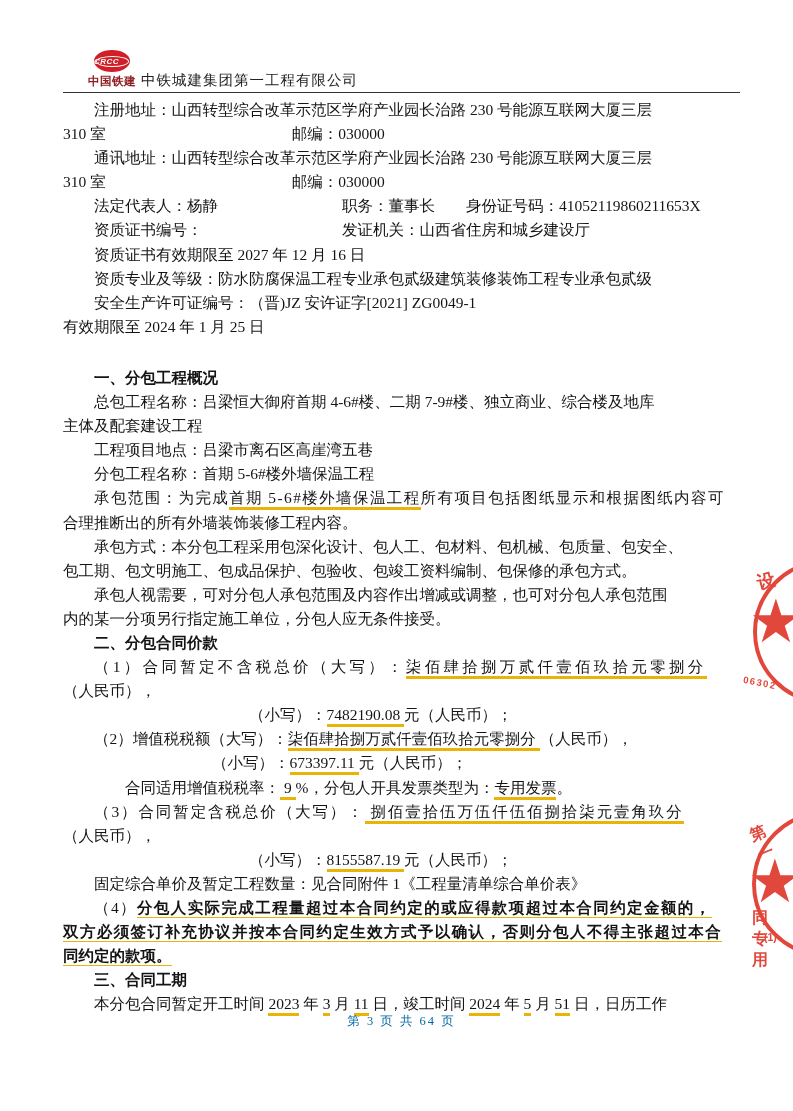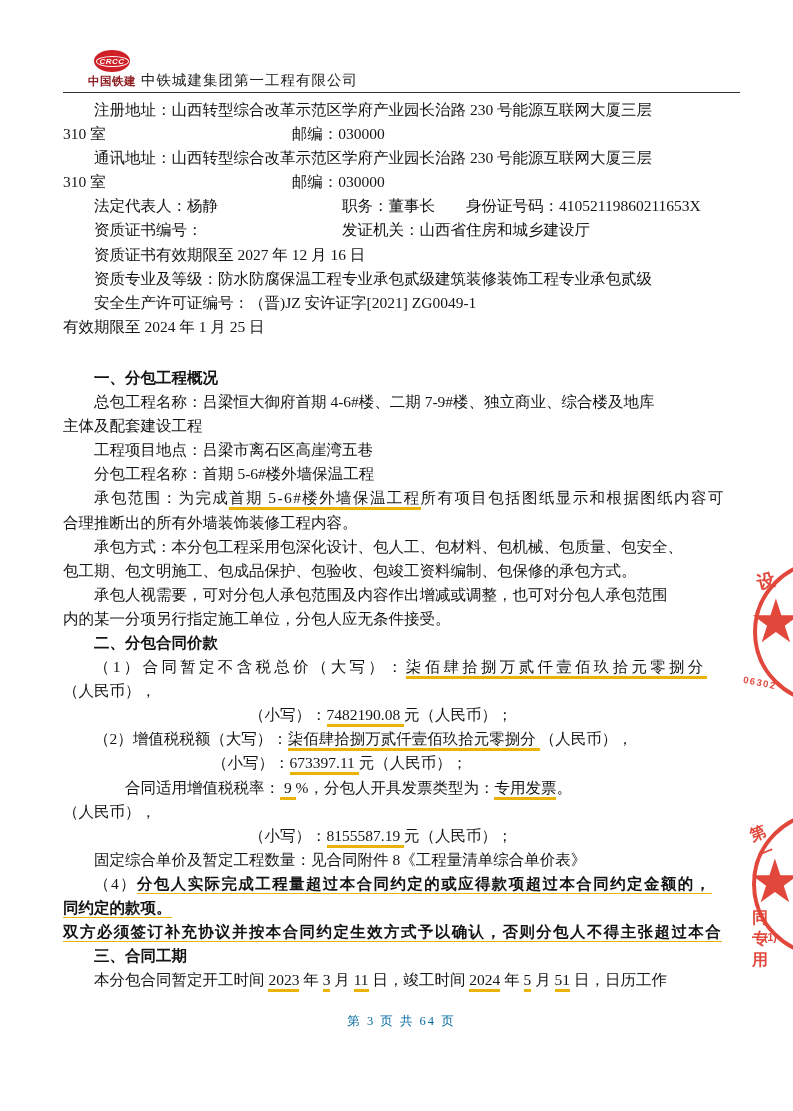--- a/index.html
+++ b/index.html
@@ -10,21 +10,21 @@
     background:#ffffff;
     overflow:hidden;
     font-family:"Liberation Serif","DejaVu Serif",serif;
     color:#141414;
   }
   
   .logo-block{position:absolute;left:83px;top:50px;width:58px;text-align:center;}
   .logo-emblem{
     position:relative;margin:0 auto;width:36px;height:22px;
     background:#cf2027;border-radius:50%;
-    display:flex;align-items:center;justify-content:center;
+    display:flex;align-items:center;
   }
   .logo-emblem::before{
     content:"";position:absolute;left:2px;top:6px;width:31px;height:9px;
     border:1px solid #ffffff;border-radius:50%;
   }
   .logo-acronym{
     position:relative;color:#ffffff;font-size:8px;font-weight:bold;
     font-style:italic;font-family:"Liberation Sans","DejaVu Sans",sans-serif;letter-spacing:.5px;
   }
   .logo-brand{
@@ -109,26 +109,27 @@
       <div class="line "><span>包工期、包文明施工、包成品保护、包验收、包竣工资料编制、包保修的承包方式。</span></div>
       <div class="line ind"><span>承包人视需要，可对分包人承包范围及内容作出增减或调整，也可对分包人承包范围</span></div>
       <div class="line "><span>内的某一分项另行指定施工单位，分包人应无条件接受。</span></div>
       <div class="line ind bold"><span>二、分包合同价款</span></div>
       <div class="line ind ls3"><span>（1）合同暂定不含税总价（大写）：</span><span class="u">柒佰肆拾捌万贰仟壹佰玖拾元零捌分</span></div>
       <div class="line "><span>（人民币），</span></div>
       <div class="line pad-a"><span>（小写）：</span><span class="u">7482190.08 </span><span>元（人民币）；</span></div>
       <div class="line ind"><span>（2）增值税税额（大写）：</span><span class="u">柒佰肆拾捌万贰仟壹佰玖拾元零捌分 </span><span>（人民币），</span></div>
       <div class="line pad-b"><span>（小写）：</span><span class="u">673397.11 </span><span>元（人民币）；</span></div>
       <div class="line pad-c"><span>合同适用增值税税率：</span><span class="u"> 9 </span><span>%，分包人开具发票类型为：</span><span class="u">专用发票</span><span>。</span></div>
+      <div class="line ind ls2"><span>（3）合同暂定含税总价（大写）：</span><span class="u"> 捌佰壹拾伍万伍仟伍佰捌拾柒元壹角玖分</span></div>
       <div class="line "><span>（人民币），</span></div>
       <div class="line pad-a"><span>（小写）：</span><span class="u">8155587.19 </span><span>元（人民币）；</span></div>
-      <div class="line ind"><span>固定综合单价及暂定工程数量：见合同附件 8《工程量清单综合单价表》</span></div>
+      <div class="line ind"><span>固定综合单价及暂定工程数量：见合同附件 1《工程量清单综合单价表》</span></div>
       <div class="line ind ls1"><span>（4）</span><span class="u b">分包人实际完成工程量超过本合同约定的或应得款项超过本合同约定金额的，</span></div>
+      <div class="line ls1"><span class="u b">双方必须签订补充协议并按本合同约定生效方式予以确认，否则分包人不得主张超过本合</span></div>
       <div class="line "><span class="u b">同约定的款项。</span></div>
-      <div class="line ls1"><span class="u b">双方必须签订补充协议并按本合同约定生效方式予以确认，否则分包人不得主张超过本合</span></div>
       <div class="line ind bold"><span>三、合同工期</span></div>
       <div class="line ind"><span>本分包合同暂定开工时间 </span><span class="u">2023</span><span> 年 </span><span class="u">3</span><span> 月 </span><span class="u">11</span><span> 日，竣工时间 </span><span class="u">2024</span><span> 年 </span><span class="u">5</span><span> 月 </span><span class="u">51</span><span> 日，日历工作</span></div>
     </div>
 
   <div class="footer">第 3 页 共 64 页</div>
 
   <div class="seal">
     <div class="seal-ring" id="seal1-ring"></div>
     <div class="seal-chars" id="seal1-char">设</div>
     <div class="seal-star" id="seal1-star">★</div>

